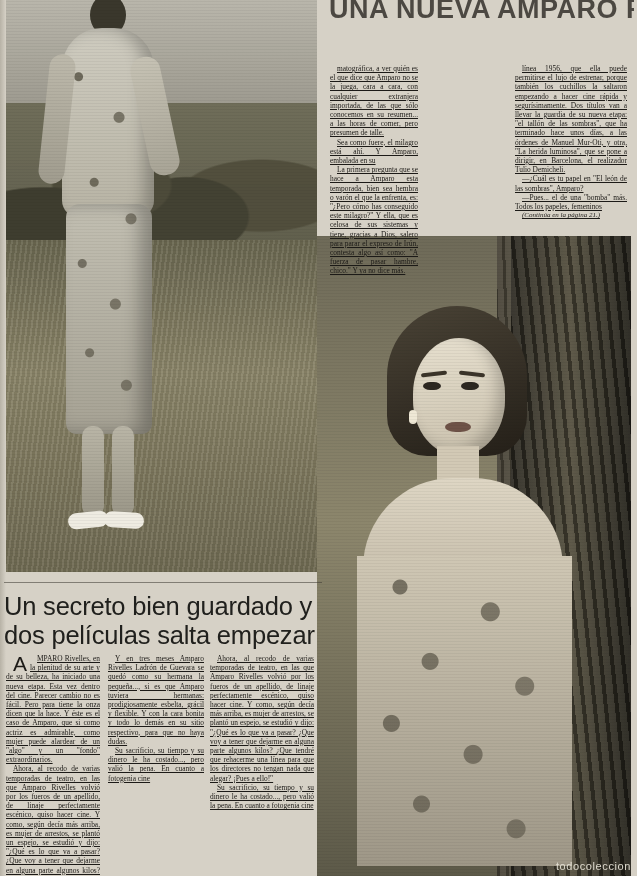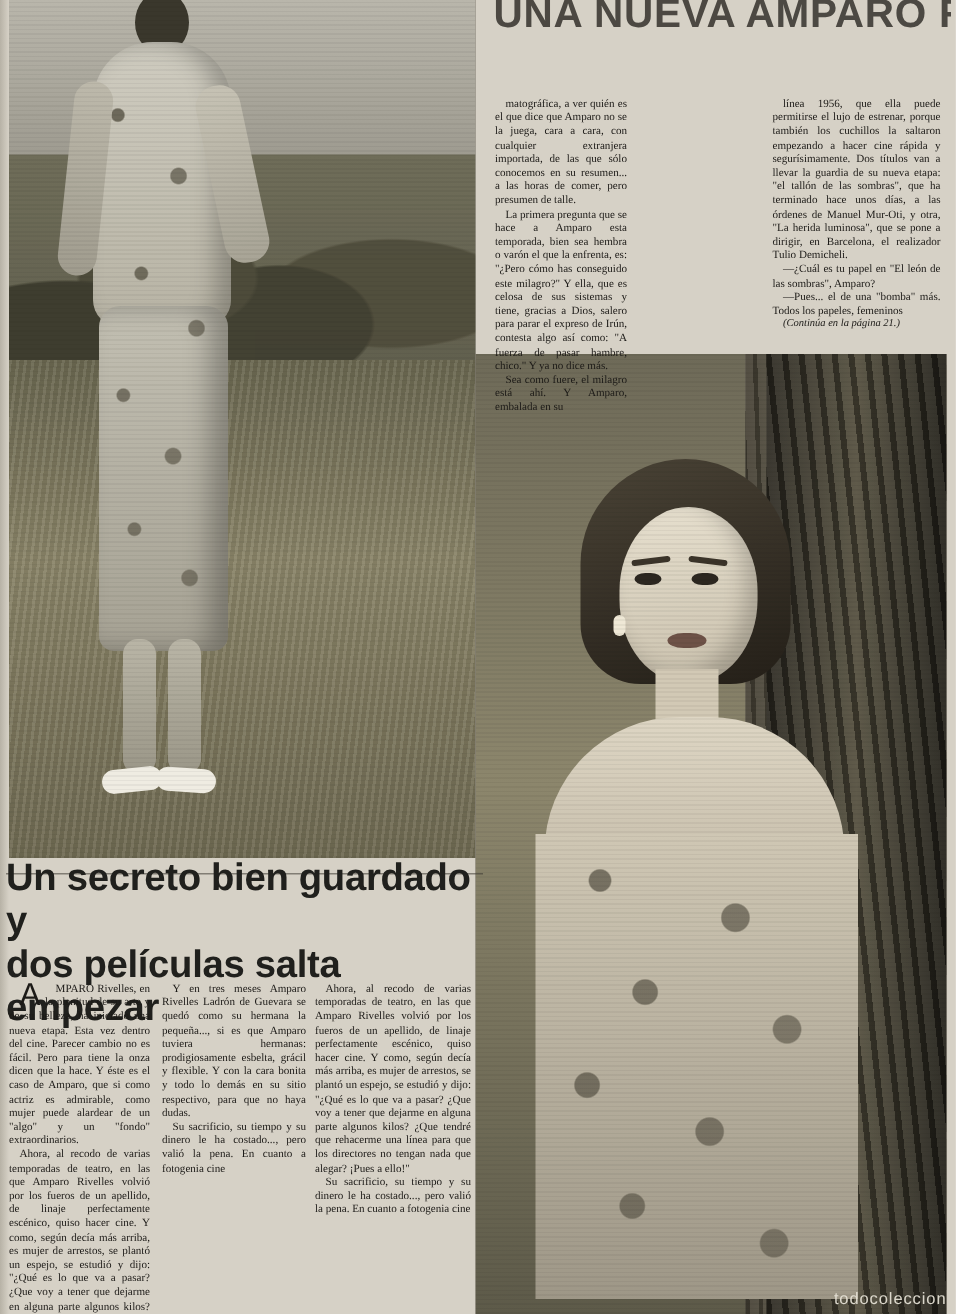--- a/index.html
+++ b/index.html
@@ -191,38 +191,37 @@
 
   .col{
     position:absolute;
     text-align:justify;
     color:#1c1a17;
     font-size:7.4px;
     line-height:9.2px;
     font-family:"Liberation Serif", serif;
     hyphens:auto;
   }
-  .col p{margin:0;text-indent:7px;}
+  .col p{margin:0;text-indent:7px;text-decoration:underline;}
   #col-top-a{left:330px;top:64px;width:88px;}
   #col-top-c{left:515px;top:64px;width:112px;}
   .contin{
     font-style:italic;
     text-align:left;
     font-size:7px;
     margin-top:6px;
   }
 
   .headline{
-    position:absolute;left:4px;top:571px;width:318px;
+    position:absolute;left:4px;top:592px;width:318px;
     font-family:"Liberation Sans", sans-serif;
     font-size:25.5px;
     line-height:29px;
     color:#20201d;
     letter-spacing:-.2px;
-    font-weight:bold;
   }
 
   #col-bot-a{left:6px;top:654px;width:94px;}
   #col-bot-b{left:108px;top:654px;width:96px;}
   #col-bot-c{left:210px;top:654px;width:104px;}
 
   .dropcap{
     float:left;
     font-family:"Liberation Sans", sans-serif;
     font-size:21px;
@@ -295,22 +294,22 @@
     </div>
     <div class="grain"></div>
   </div>
 
   <div class="hdr-top">
     <div class="line1">UNA NUEVA AMPARO RIVELLES</div>
   </div>
 
   <div class="col" id="col-top-a">
     <p>matográfica, a ver quién es el que dice que Amparo no se la juega, cara a cara, con cualquier extranjera importada, de las que sólo conocemos en su resumen... a las horas de comer, pero presumen de talle.</p>
+    <p>Sea como fuere, el milagro está ahí. Y Amparo, embalada en su</p>
     <p>La primera pregunta que se hace a Amparo esta temporada, bien sea hembra o varón el que la enfrenta, es: "¿Pero cómo has conseguido este milagro?" Y ella, que es celosa de sus sistemas y tiene, gracias a Dios, salero para parar el expreso de Irún, contesta algo así como: "A fuerza de pasar hambre, chico." Y ya no dice más.</p>
-    <p>Sea como fuere, el milagro está ahí. Y Amparo, embalada en su</p>
   </div>
 
   <div class="col" id="col-top-c">
     <p>línea 1956, que ella puede permitirse el lujo de estrenar, porque también los cuchillos la saltaron empezando a hacer cine rápida y segurísimamente. Dos títulos van a llevar la guardia de su nueva etapa: "el tallón de las sombras", que ha terminado hace unos días, a las órdenes de Manuel Mur-Oti, y otra, "La herida luminosa", que se pone a dirigir, en Barcelona, el realizador Tulio Demicheli.</p>
     <p>—¿Cuál es tu papel en "El león de las sombras", Amparo?</p>
     <p>—Pues... el de una "bomba" más. Todos los papeles, femeninos</p>
     <p class="contin">(Continúa en la página 21.)</p>
   </div>
 
   <div class="rule" id="rule-h1"></div>

